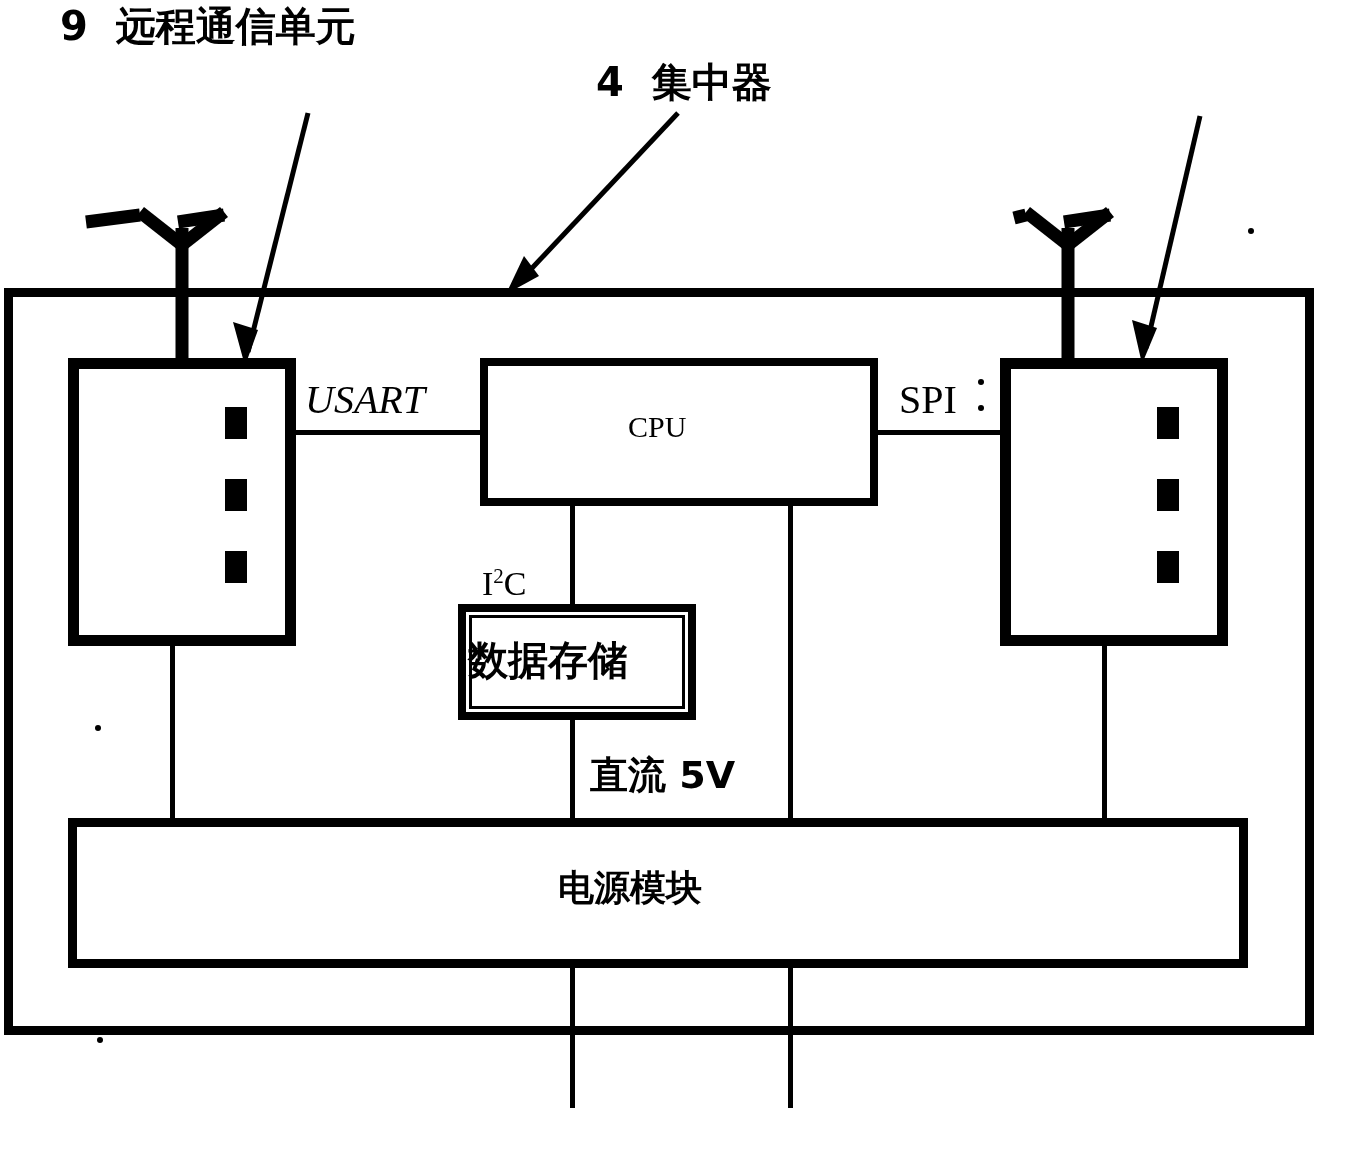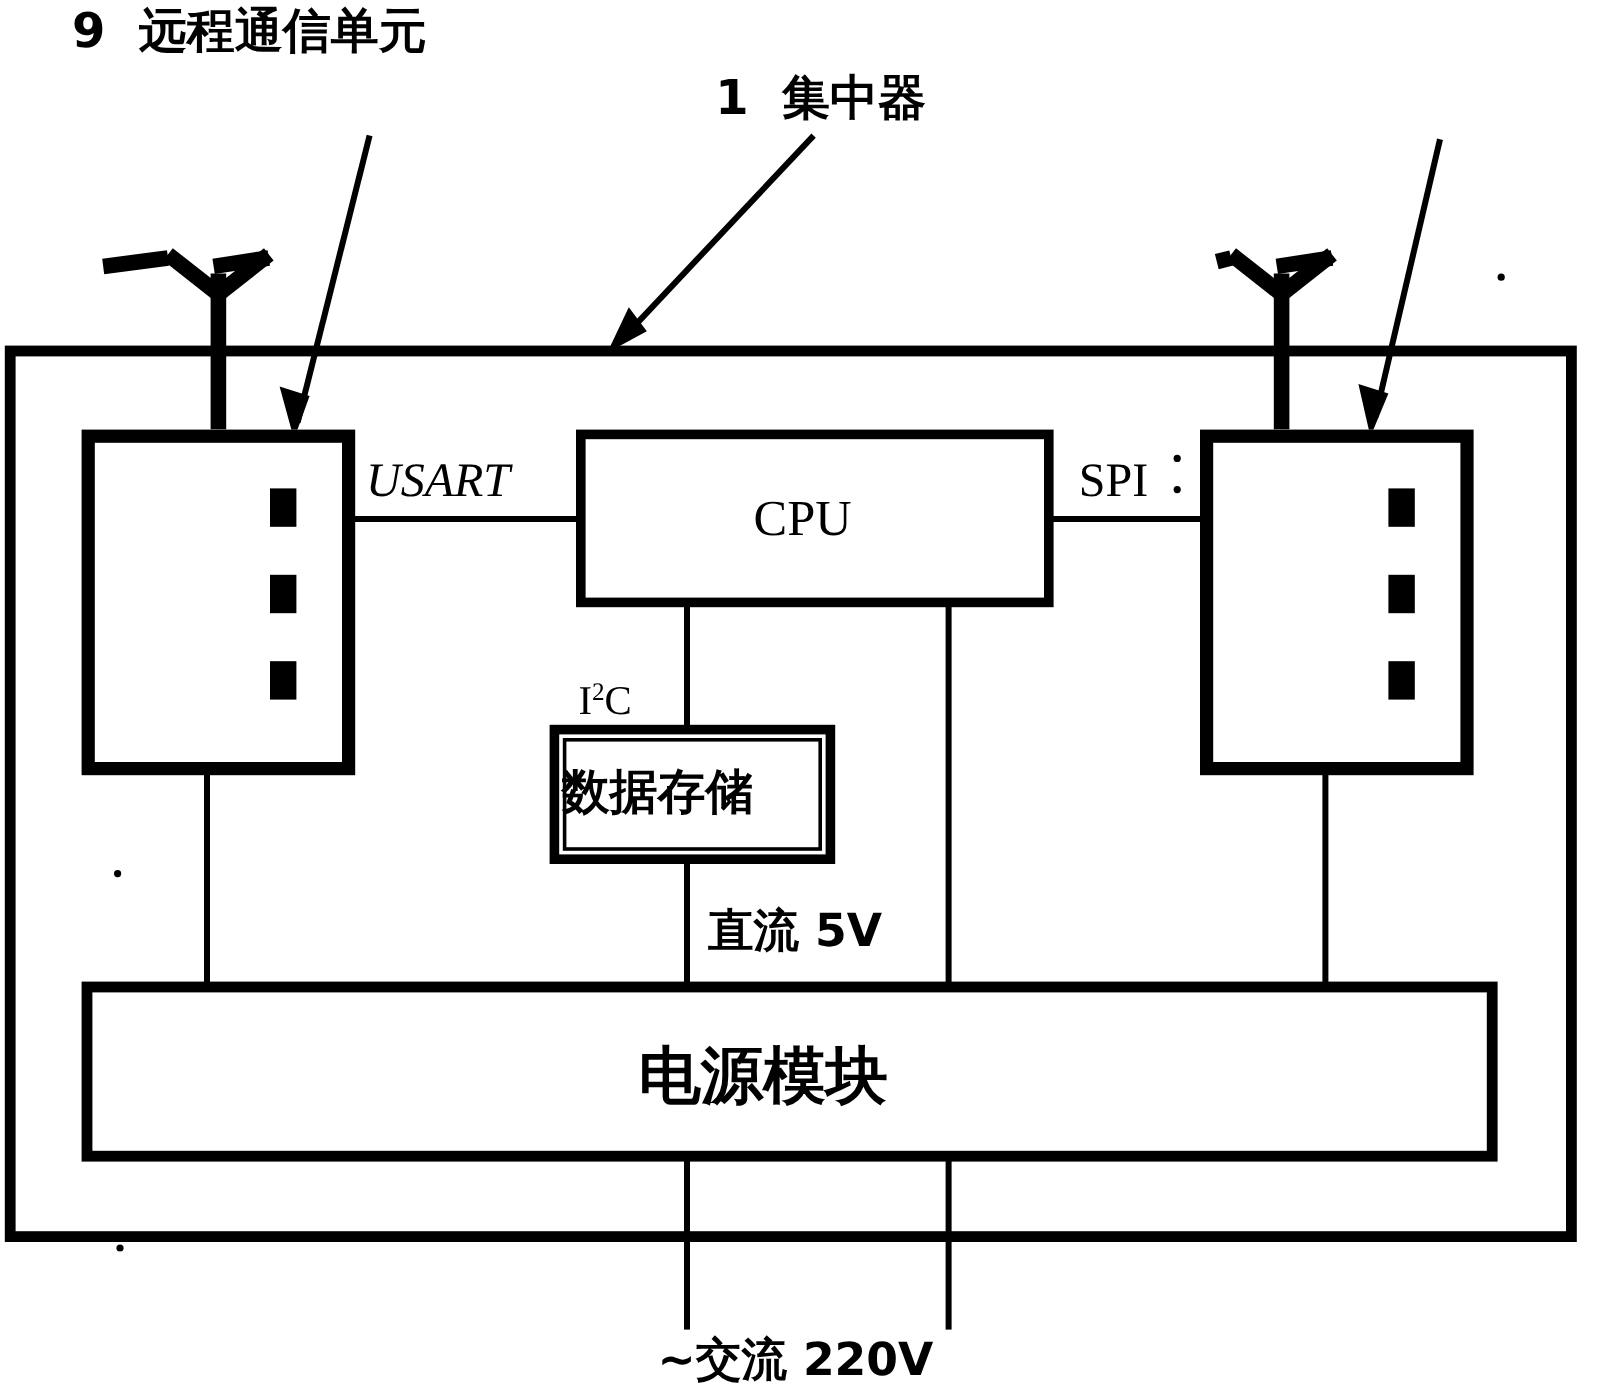--- a/index.html
+++ b/index.html
@@ -18,24 +18,24 @@
 
   #label-remote-unit{left:60px;top:4px;font-size:40px;}
   #label-concentrator{left:596px;top:60px;font-size:40px;}
   #label-zigbee{left:910px;top:2px;font-size:39px;width:440px;}
   #label-zigbee .line2{display:block;text-align:center;width:262px;}
 
   #label-usart{left:305px;top:378px;font-size:40px;font-style:italic;}
   #label-spi{left:899px;top:378px;font-size:40px;}
   #label-i2c{left:482px;top:565px;font-size:34px;}
   #label-i2c sup{font-size:21px;vertical-align:super;}
-  #label-cpu{left:628px;top:410px;font-size:42px;}
+  #label-cpu{left:628px;top:410px;font-size:30px;}
   #label-datastore{left:468px;top:638px;font-size:40px;letter-spacing:0px;text-align:center;}
   #label-dc5v{left:590px;top:754px;font-size:38px;}
-  #label-powermod{left:532px;top:868px;font-size:52px;}
+  #label-powermod{left:558px;top:868px;font-size:36px;}
   #label-ac220{left:548px;top:1112px;font-size:38px;}
 
   
   .box{position:absolute;background:#fff;border:solid #000;box-sizing:border-box;}
 
   
   #enclosure{left:4px;top:288px;width:1310px;height:747px;border-width:9px;background:transparent;}
 
   
   #box-remote{left:68px;top:358px;width:228px;height:288px;border-width:11px;}
@@ -58,21 +58,21 @@
 
   svg.overlay{position:absolute;left:0;top:0;width:1350px;height:1161px;pointer-events:none;}
 </style>
 </head>
 <body>
 
 <div id="stage">
 
   <div class="lbl lbl-cn" id="label-remote-unit">9  远程通信单元</div>
 
-  <div class="lbl lbl-cn" id="label-concentrator">1  集中器</div>
+  <div class="lbl lbl-cn" id="label-concentrator">4  集中器</div>
 
 
   <div class="box" id="enclosure"></div>
 
   <svg class="overlay" viewBox="0 0 1350 1161">
 
     <g>
       <path d="M182,358 L182,228" stroke="#000" stroke-width="13" fill="none"></path>
       <path d="M182,245 L140,212" stroke="#000" stroke-width="13" fill="none"></path>
       <path d="M182,245 L224,212" stroke="#000" stroke-width="13" fill="none"></path>
@@ -146,15 +146,14 @@
 
   <div class="vline" style="left:570px;top:962px;height:146px;"></div>
   <div class="vline" style="left:788px;top:962px;height:146px;"></div>
 
   <div class="lbl lbl-mix" id="label-usart">USART</div>
   <div class="lbl lbl-mix" id="label-spi">SPI</div>
 
   <div class="lbl lbl-mix" id="label-i2c"><span>I</span><sup>2</sup><span>C</span></div>
 
   <div class="lbl lbl-cn" id="label-dc5v">直流 5V</div>
-  <div class="lbl lbl-cn" id="label-ac220">~交流 220V</div>
 
 </div>
 
 </body></html>

